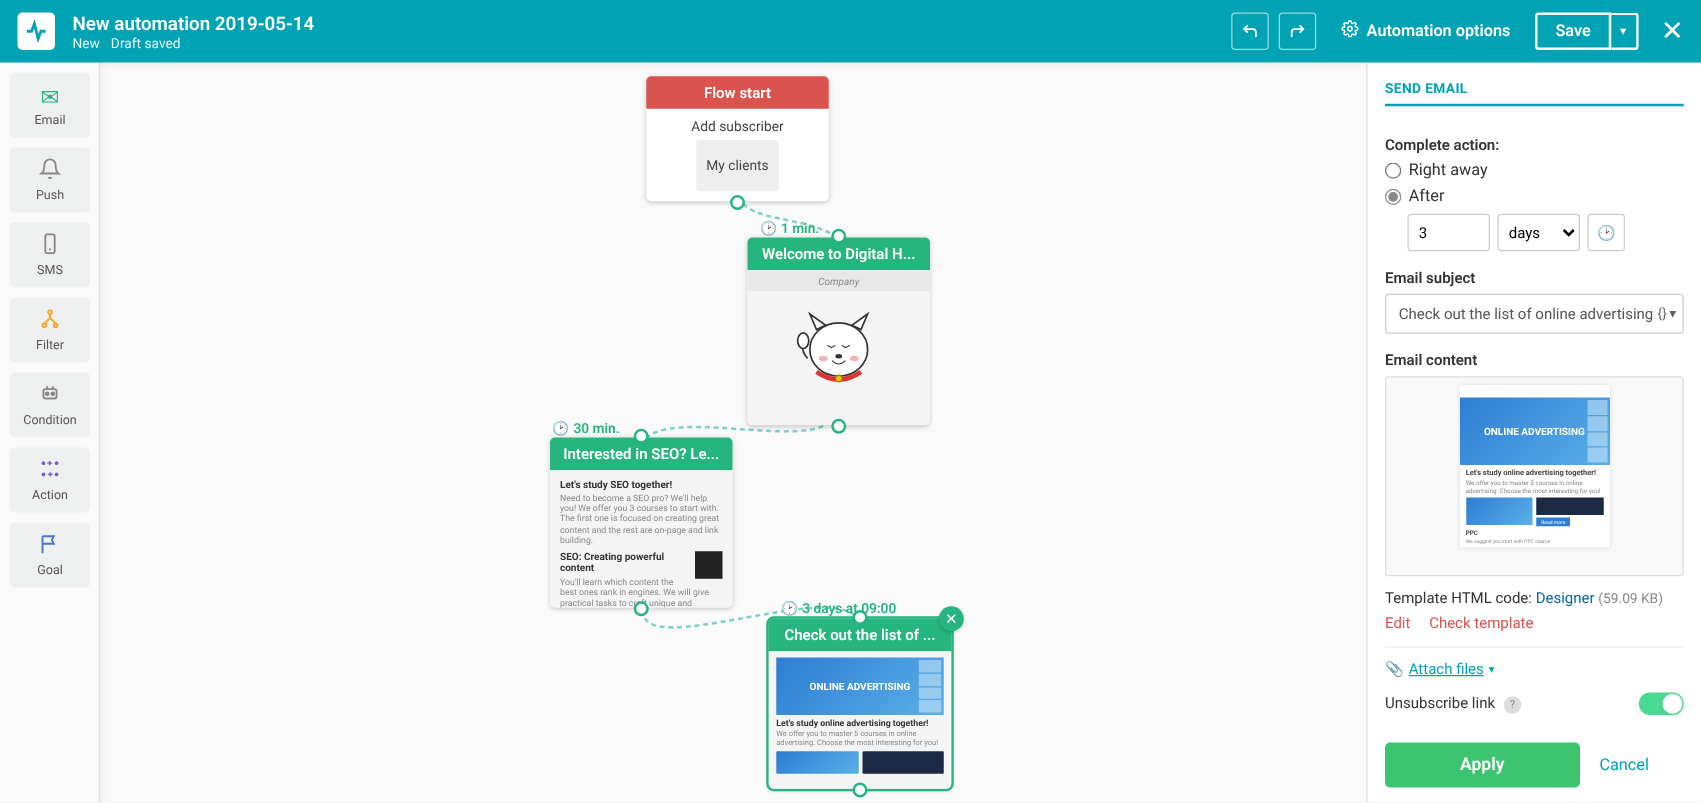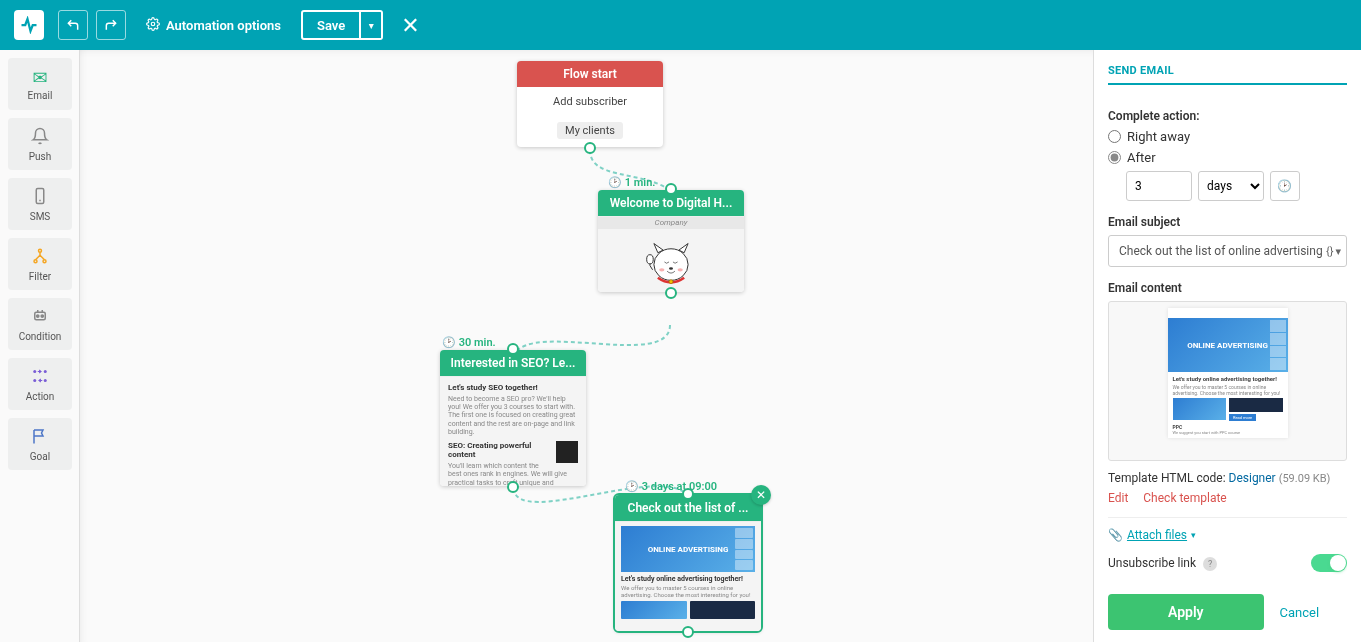--- a/index.html
+++ b/index.html
@@ -30,22 +30,22 @@
   .tool.email .ticon { color: #26b47f; }
 
   
   .canvas { position: absolute; top: 50px; left: 80px; right: 268px; bottom: 0; background: #fafafa; overflow: hidden; }
   .canvas::after { content:""; position:absolute; top:0; left:0; right:0; bottom:0; pointer-events:none; box-shadow: inset 0 8px 8px -8px rgba(0,0,0,.08), inset 8px 0 8px -8px rgba(0,0,0,.08); }
   .conn-svg { position:absolute; top:0; left:0; width:100%; height:100%; }
 
   .node { position: absolute; width: 146px; background: white; border-radius: 4px; box-shadow: 0 1px 4px rgba(0,0,0,.2); font-size: 11px; }
   .node .node-header { padding: 6px 8px; color: white; font-weight: 600; font-size: 12px; text-align: center; border-radius: 4px 4px 0 0; white-space: nowrap; overflow: hidden; text-overflow: ellipsis; }
   .node .node-body { padding: 8px; text-align: center; color: #444; }
-  .node .node-body .tag { display: inline-block; background: #eee; padding: 2px 8px; border-radius: 3px; font-size: 11px; margin-top: 14px; color: #444; }
-  .node .thumb { width: 100%; height: 76px; background: #f4f4f4; border-top: 1px solid #eee; position: relative; overflow: hidden; border-radius: 0 0 4px 4px; }
+  .node .node-body .tag { display: inline-block; background: #eee; padding: 14px 8px; border-radius: 3px; font-size: 11px; margin-top: 4px; color: #444; }
+  .node .thumb { width: 100%; height: 124px; background: #f4f4f4; border-top: 1px solid #eee; position: relative; overflow: hidden; border-radius: 0 0 4px 4px; }
   .node .thumb.tall { height: 110px; }
   .node-start .node-header { background: #d9534f; }
   .node-green .node-header { background: #26b47f; }
   .node.selected { outline: 2px solid #26b47f; outline-offset: 0; }
   .delete-badge { position: absolute; top: -10px; right: -10px; width: 20px; height: 20px; background: #26b47f; border-radius: 50%; color: white; font-size: 12px; display: flex; align-items: center; justify-content: center; cursor: pointer; box-shadow: 0 1px 3px rgba(0,0,0,.2); }
   .delay-label { position: absolute; font-size: 11px; color: #26b47f; font-weight: 600; display: flex; align-items: center; gap: 3px; }
   .delay-label .clk { font-size: 11px; }
   .port { position: absolute; width: 12px; height: 12px; background: white; border: 2px solid #26b47f; border-radius: 50%; left: 50%; transform: translateX(-50%); }
   .port.bottom { bottom: -7px; }
   .port.top { top: -7px; }
@@ -102,20 +102,27 @@
 </style>
 </head>
 <body>
 
 <div class="topbar">
   <div class="logo">
     <svg width="18" height="18" viewBox="0 0 24 24" fill="none" stroke="#00a3b4" stroke-width="3">
         <polyline points="2 12 7 12 10 4 14 20 17 12 22 12"></polyline>
       </svg>
   </div>
+  <div class="title-area">
+    <div class="title">New automation 2019-05-14</div>
+    <div class="subtitle">
+      <span class="new-badge">New</span>
+      <span>Draft saved</span>
+    </div>
+  </div>
   <div class="actions">
     <button class="icon-btn">
         <svg width="14" height="14" viewBox="0 0 24 24" fill="none" stroke="currentColor" stroke-width="2.5">
           <polyline points="9 14 4 9 9 4"></polyline>
           <path d="M20 20v-7a4 4 0 0 0-4-4H4"></path>
         </svg>
       </button>
     <button class="icon-btn">
         <svg width="14" height="14" viewBox="0 0 24 24" fill="none" stroke="currentColor" stroke-width="2.5">
           <polyline points="15 14 20 9 15 4"></polyline>

